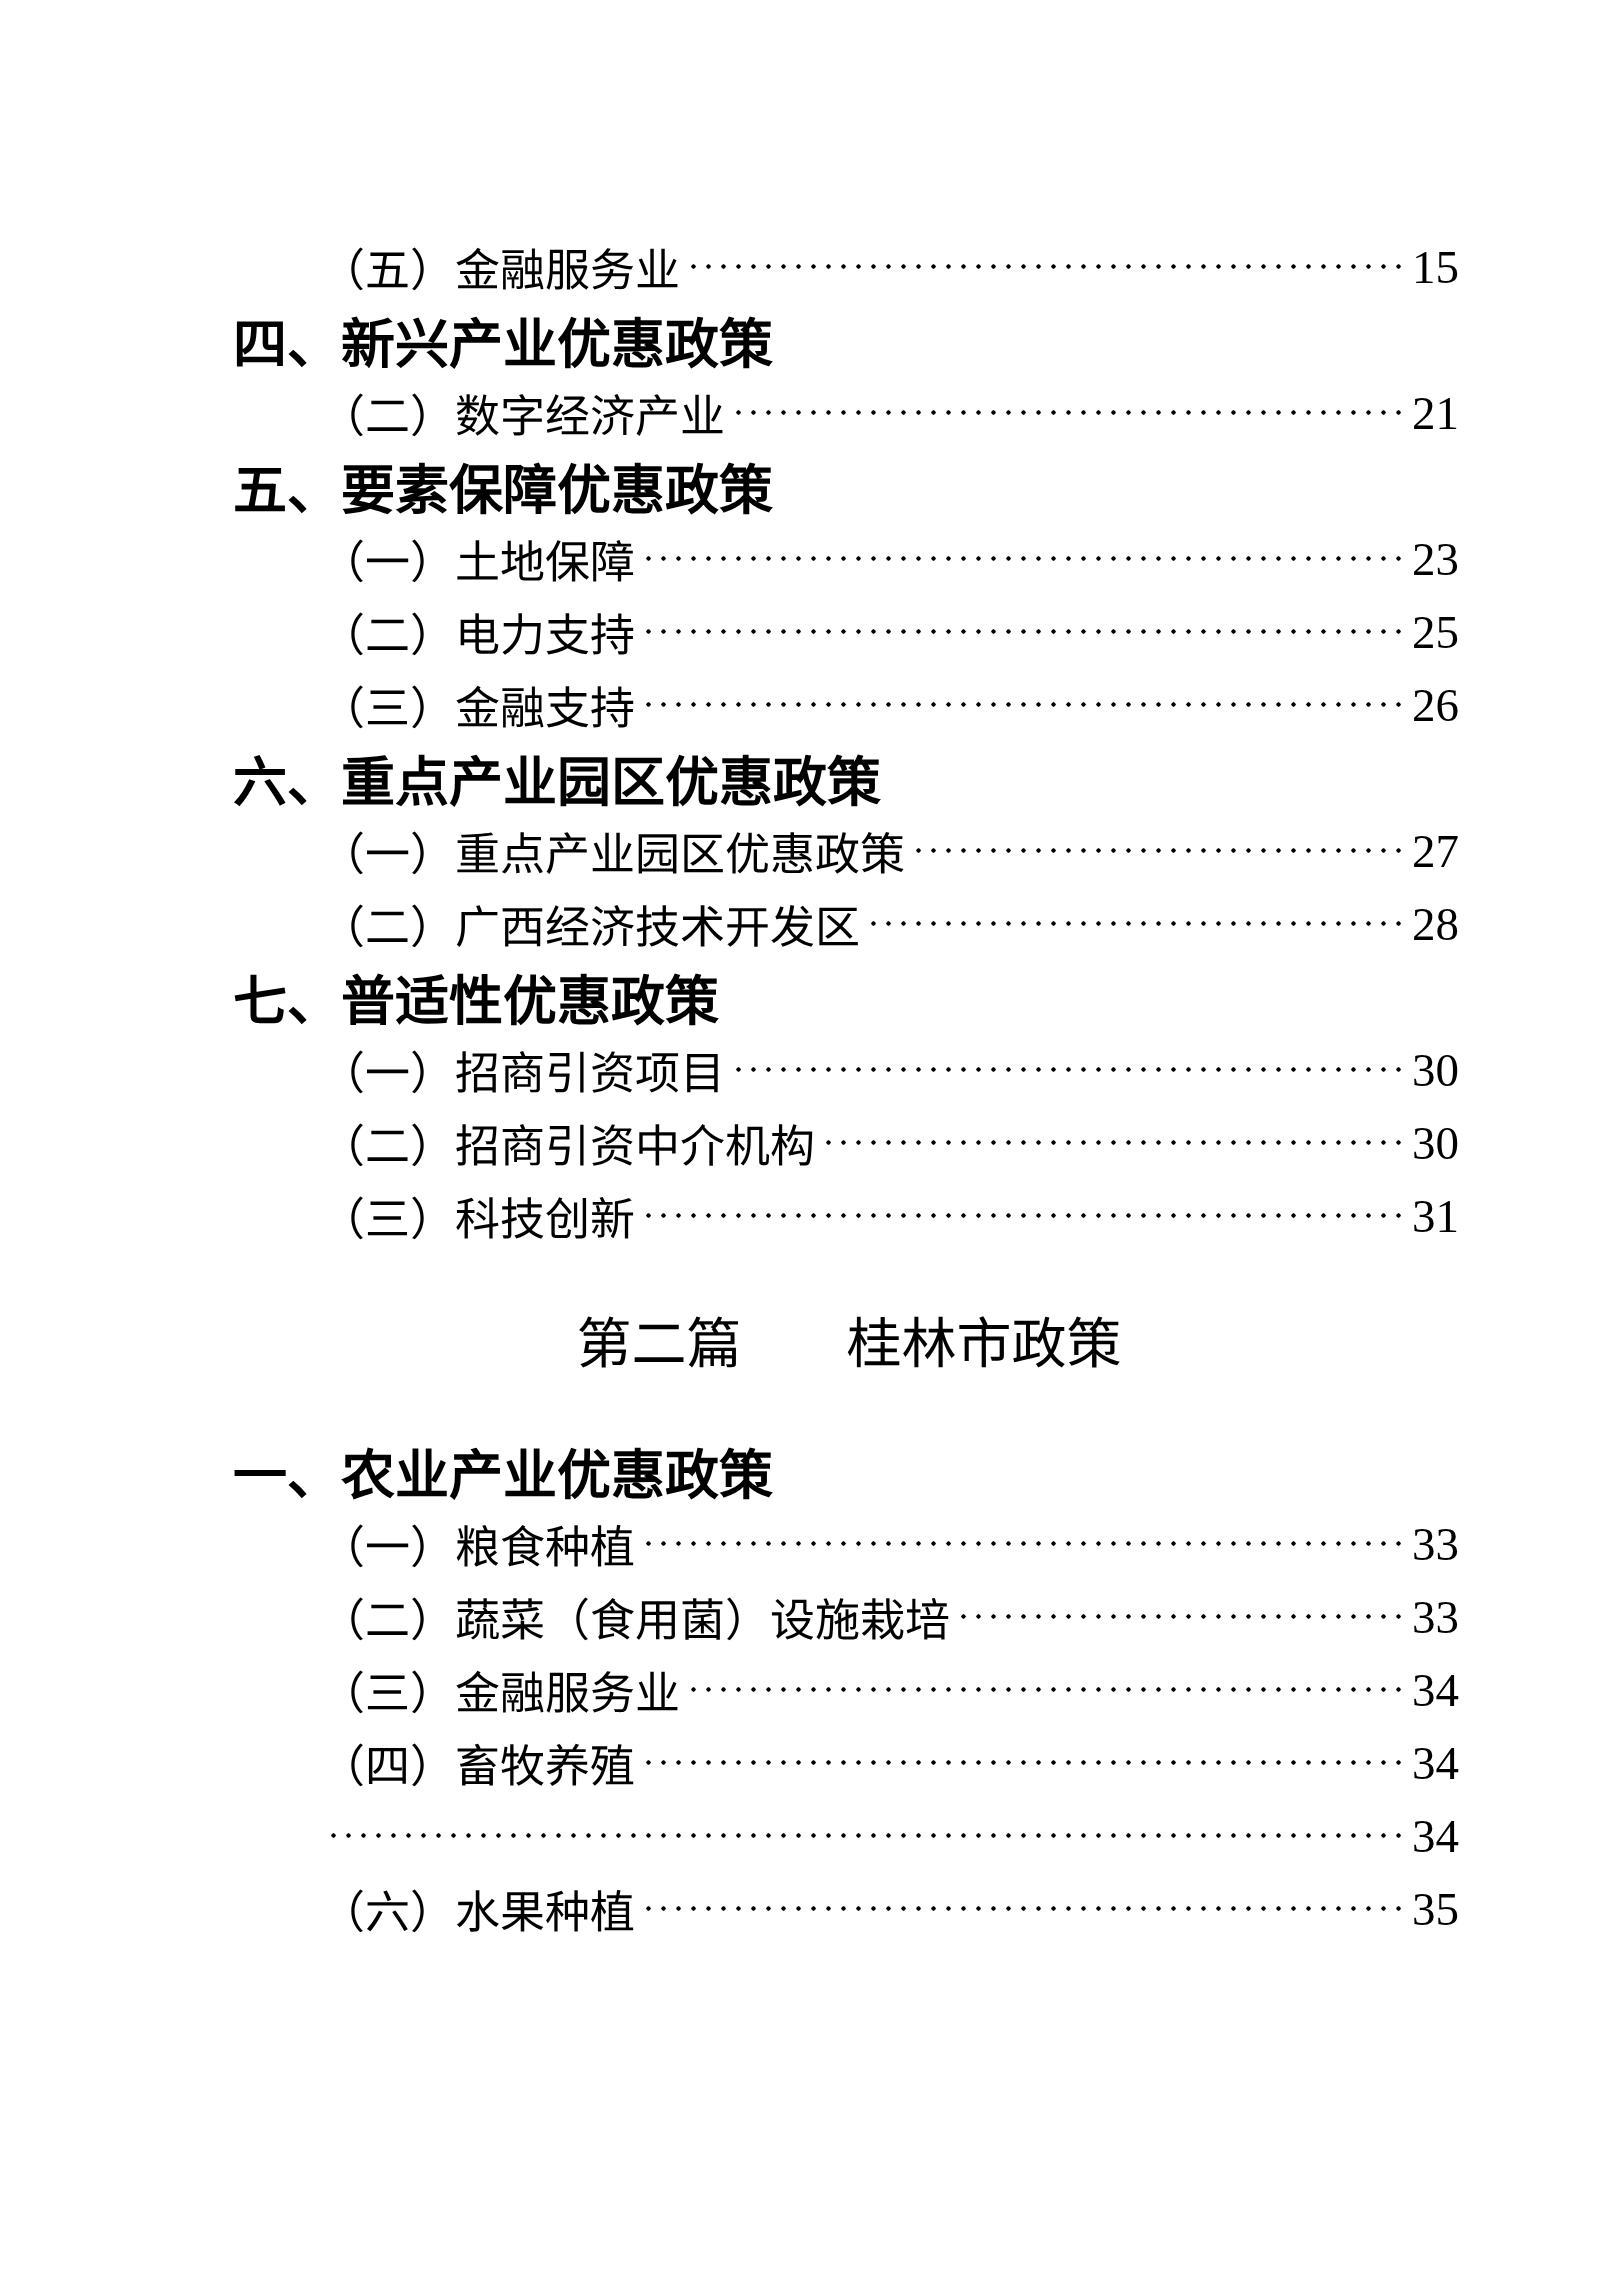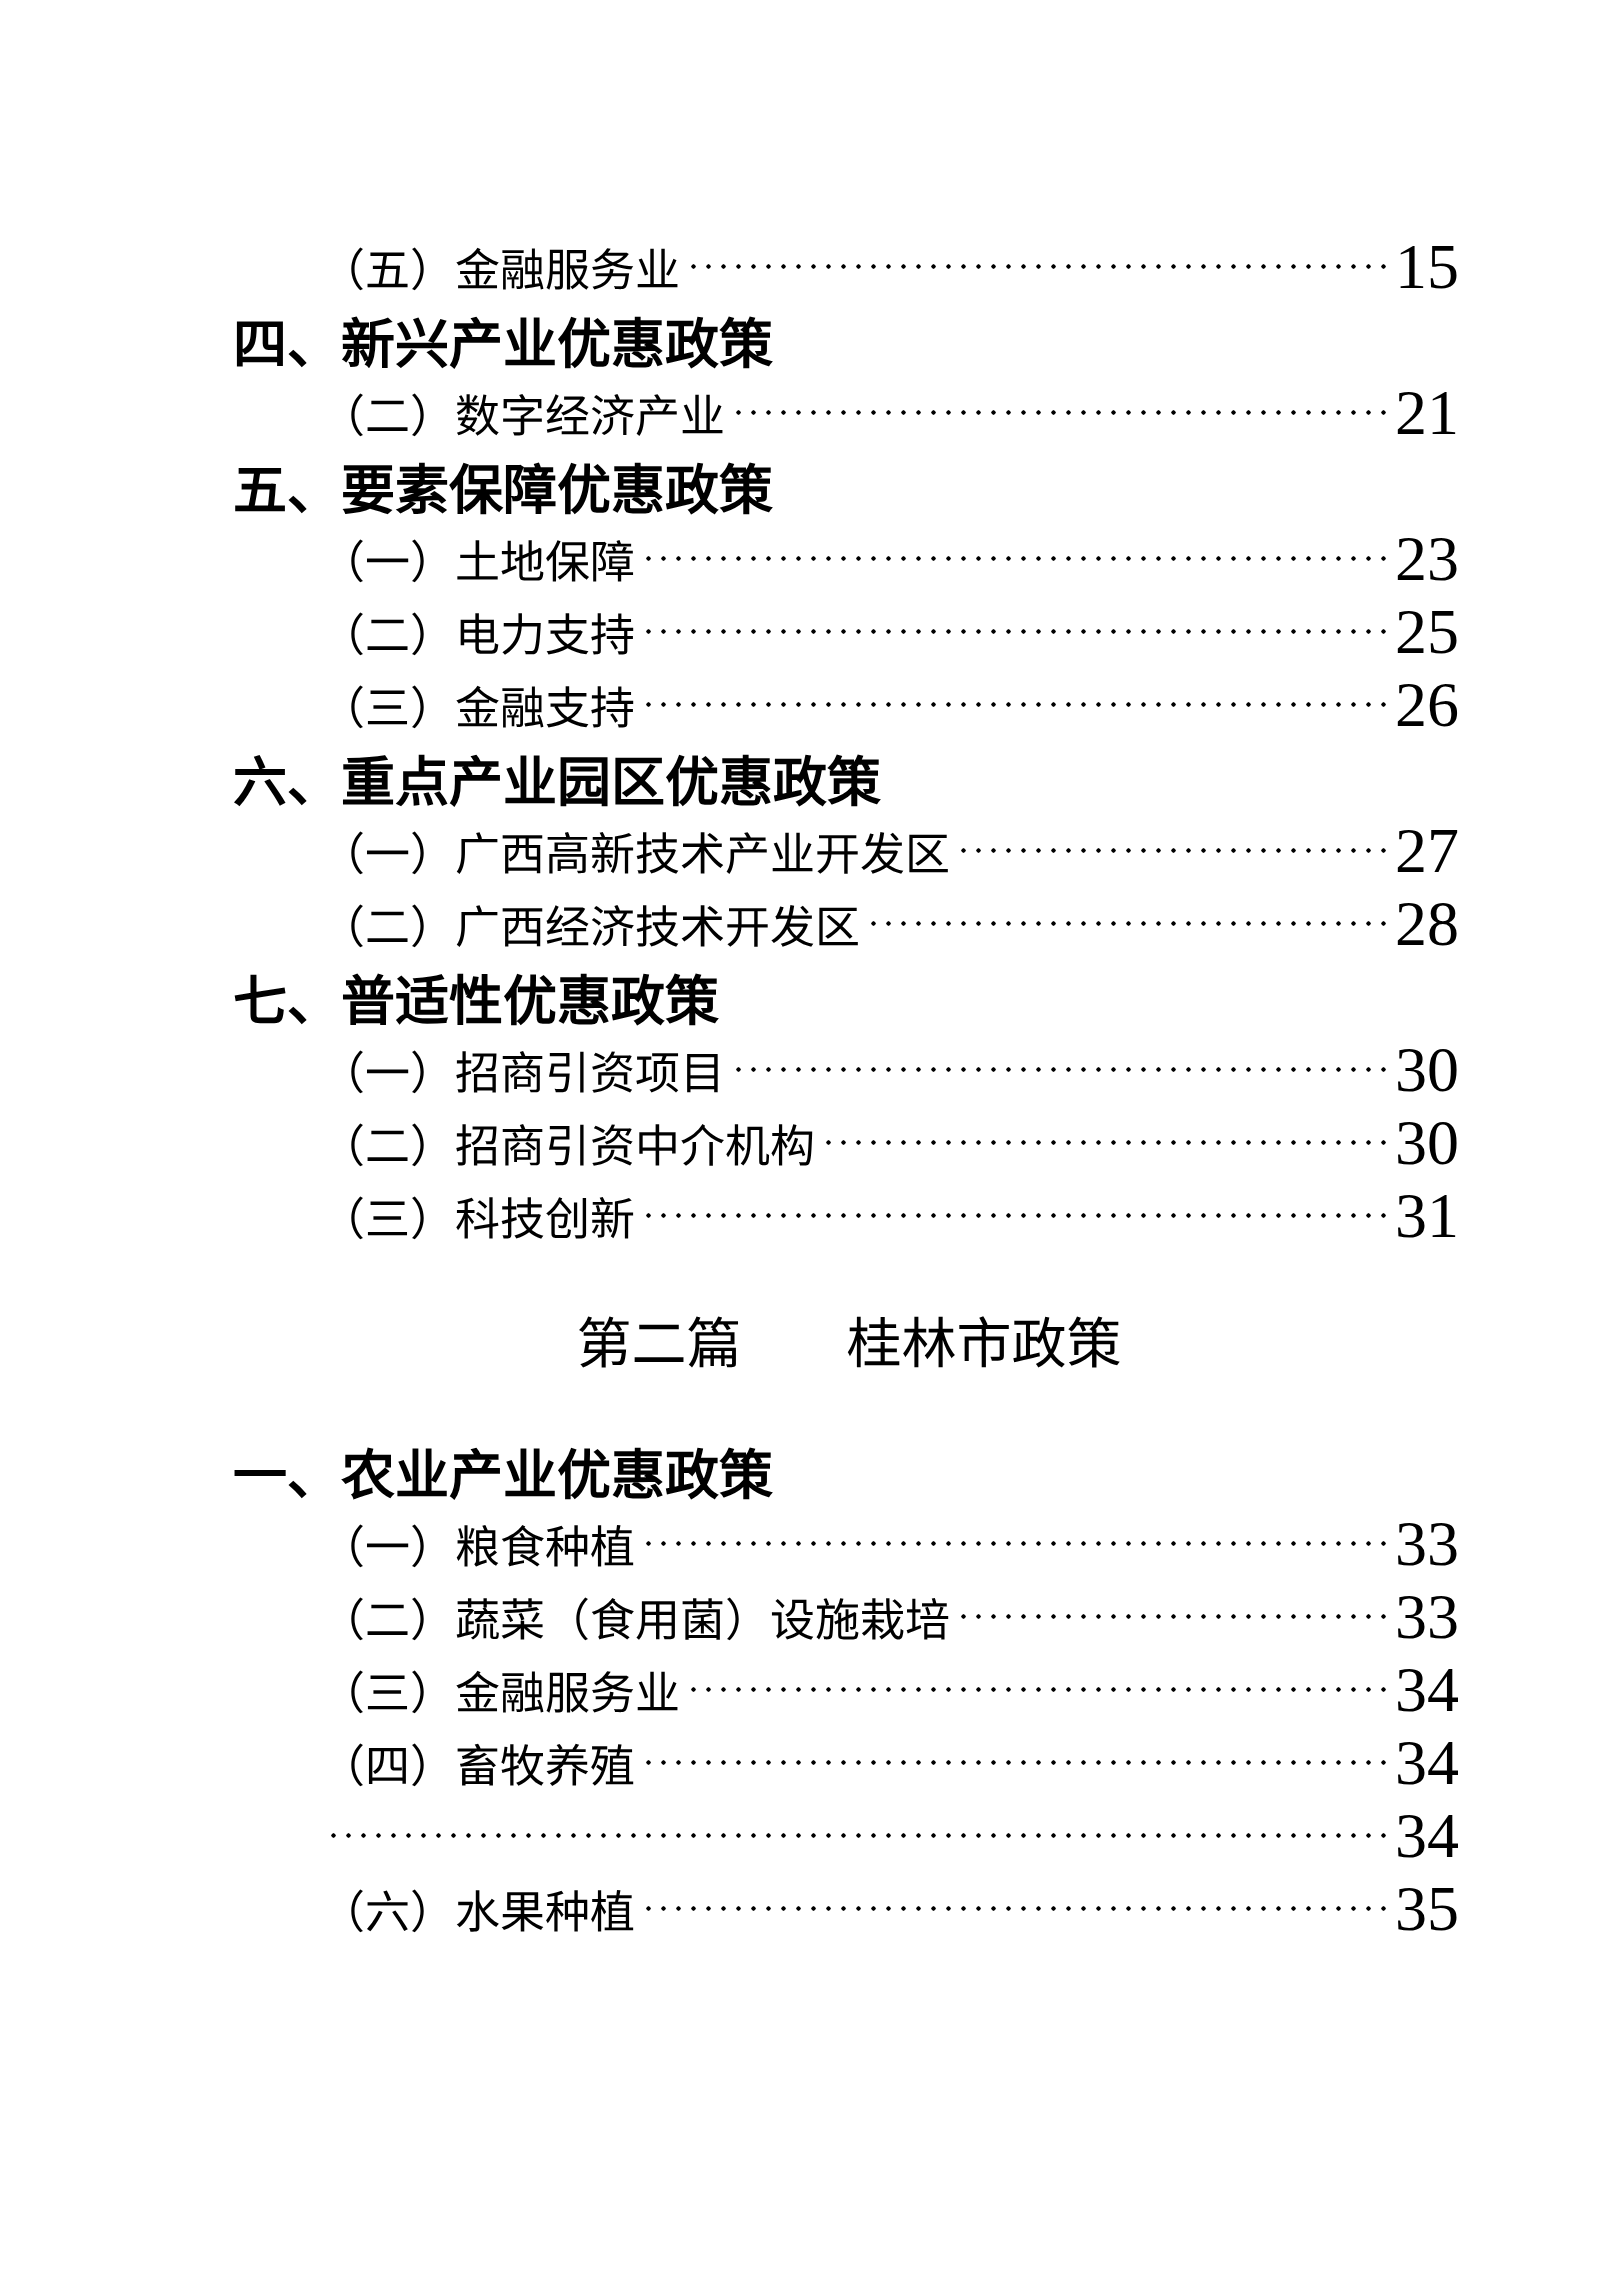--- a/index.html
+++ b/index.html
@@ -52,21 +52,21 @@
     margin: 0 8px 0 6.4px;
     background-image: radial-gradient(circle, #000000 1.9px, transparent 2.4px);
     background-size: 15px 100%;
     background-repeat: repeat-x;
     background-position: left center;
   }
   .pagenum {
     flex: 0 0 auto;
     min-width: 50px;
     text-align: right;
-    font-size: 64px;
+    font-size: 47px;
     font-family: "Liberation Serif", "DejaVu Serif", serif;
   }
   .part {
     height: 106px;
     margin: 34px 0 42px 0;
     display: flex;
     align-items: center;
     justify-content: center;
     gap: 105px;
     font-size: 55px;
@@ -108,21 +108,21 @@
   </div>
       <div class="row item">
     <span class="item-title">（三）金融支持</span>
     <span class="leader"></span>
     <span class="pagenum">26</span>
   </div>
       <div class="row heading">
     <span>六、重点产业园区优惠政策</span>
   </div>
       <div class="row item">
-    <span class="item-title">（一）广西高新技术产业开发区</span>
+    <span class="item-title">（一）重点产业园区优惠政策</span>
     <span class="leader"></span>
     <span class="pagenum">27</span>
   </div>
       <div class="row item">
     <span class="item-title">（二）广西经济技术开发区</span>
     <span class="leader"></span>
     <span class="pagenum">28</span>
   </div>
       <div class="row heading">
     <span>七、普适性优惠政策</span>

